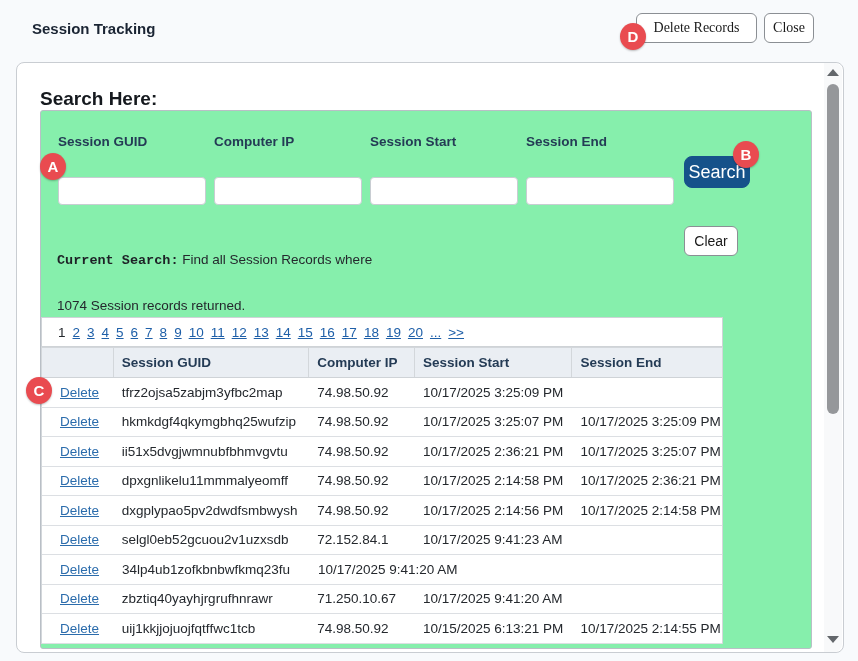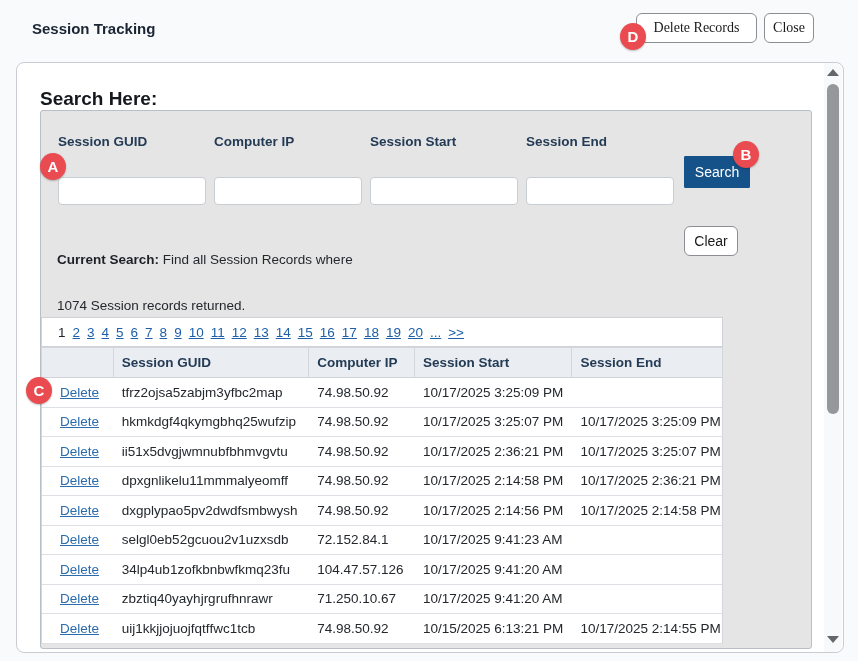--- a/index.html
+++ b/index.html
@@ -62,44 +62,44 @@
   
   .scroll-track{left:824px;top:63px;width:18px;height:589px;background:#f8f9fa;border-radius:0 8px 8px 0;}
   .scroll-thumb{left:827px;top:84px;width:12px;height:330px;background:#95979a;border-radius:6px;}
   .scroll-up{left:827px;top:69px;width:0;height:0;border-left:6px solid transparent;border-right:6px solid transparent;border-bottom:7px solid #63676b;}
   .scroll-down{left:827px;top:636px;width:0;height:0;border-left:6px solid transparent;border-right:6px solid transparent;border-top:7px solid #63676b;}
 
   
   .inner-box{
     left:40px;top:110px;width:772px;height:539px;
     border:1px solid var(--inner-border);border-radius:3px;
-    background:#e5e5e5;overflow:hidden;
+    background:#86efac;overflow:hidden;
   }
   .field{position:absolute;top:23px;width:148px;}
   .field .flabel{font-size:13.5px;font-weight:bold;color:var(--navy);display:block;}
   .field input{
     position:absolute;top:43px;left:0;width:148px;height:28px;
     border:1px solid #c8cdd2;border-radius:4px;background:#fff;
     font-family:inherit;font-size:13px;padding:0 6px;outline:none;
   }
   .f1{left:17px;} .f2{left:173px;} .f3{left:329px;} .f4{left:485px;}
 
   .btn-search{
     left:643px;top:45px;width:66px;height:32px;
     background:var(--accent);color:#fff;border:1px solid var(--accent);
-    border-radius:1px;font-size:14px;font-family:inherit;cursor:pointer;
+    border-radius:8px;font-size:18px;font-family:inherit;cursor:pointer;
   }
   .btn-clear{
     left:643px;top:82px;width:54px;height:30px;
     background:#fff;border:1px solid var(--btn-border);border-radius:6px;
     font-size:14px;font-family:inherit;cursor:pointer;color:#1a1a1a;margin-top:33px;
   }
 
   .current-search{left:16px;top:141px;font-size:13.5px;color:#24282d;}
-  .current-search b{color:#1d2126;}
+  .current-search b{color:#1d2126;font-family:Liberation Mono, monospace;}
   .records-returned{left:16px;top:187px;font-size:13.5px;color:#24282d;}
 
   
   .pagination{
     left:0;top:206px;width:682px;height:30px;
     border:1px solid #cfd3d7;
     display:flex;align-items:center;padding-left:16px;gap:7px;
     font-size:13.5px;background:#fff;
   }
   .pagination .cur{color:#24282d;}
@@ -239,21 +239,20 @@
           <div class="tc c-guid">selgl0eb52gcuou2v1uzxsdb</div>
           <div class="tc c-ip">72.152.84.1</div>
           <div class="tc c-start">10/17/2025 9:41:23 AM</div>
           <div class="tc c-end"></div>
         </div>
         <div class="t-row">
           <div class="tc c-del">
             <a class="del-link">Delete</a>
           </div>
           <div class="tc c-guid">34lp4ub1zofkbnbwfkmq23fu</div>
-          <div class="tc c-ip">104.47.57.126</div>
           <div class="tc c-start">10/17/2025 9:41:20 AM</div>
           <div class="tc c-end"></div>
         </div>
         <div class="t-row">
           <div class="tc c-del">
             <a class="del-link">Delete</a>
           </div>
           <div class="tc c-guid">zbztiq40yayhjrgrufhnrawr</div>
           <div class="tc c-ip">71.250.10.67</div>
           <div class="tc c-start">10/17/2025 9:41:20 AM</div>

